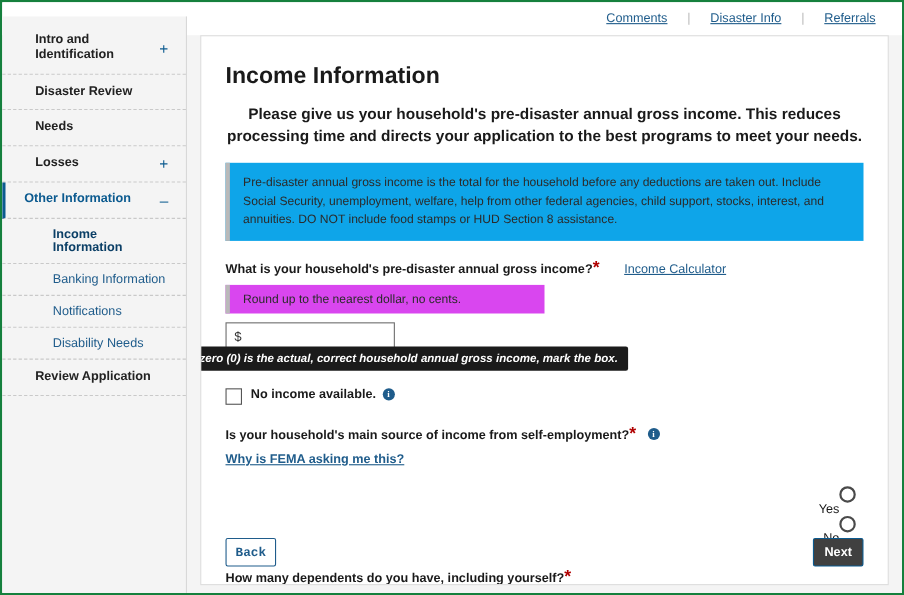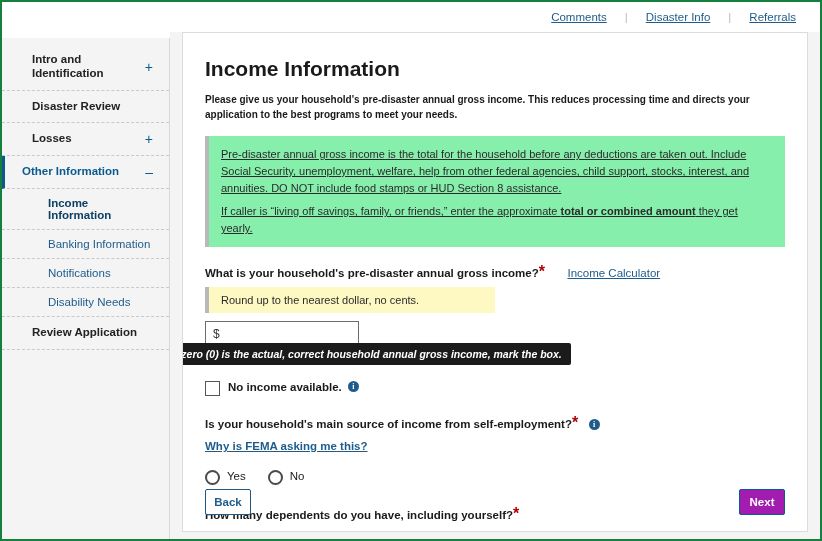--- a/index.html
+++ b/index.html
@@ -34,21 +34,21 @@
     cursor: pointer;
   }
   .topbar .sep {
     color: #bbbbbb;
     font-size: 11.5px;
     margin: 0 18px;
   }
   
   .sidebar {
     position: absolute;
-    top: 36px; left: 0;
+    top: 13px; left: 0;
     width: 168px;
     bottom: 0;
     background: #f4f4f4;
     border-right: 1px solid #d8d8d8;
     padding-top: 6px;
   }
   .nav-item {
     position: relative;
     display: flex;
     align-items: center;
@@ -100,56 +100,56 @@
     padding: 18px 22px 0 22px;
     overflow: hidden;
   }
   h1.page-title {
     margin: 6px 0 12px 0;
     font-size: 21px;
     font-weight: bold;
     color: #1a1a1a;
   }
   .lede {
-    font-size: 10px;
+    font-size: 14px;
     font-weight: bold;
     color: #1a1a1a;
     line-height: 1.45;
     margin: 0 0 14px 0;
     max-width: 580px;
+    text-align: center;
   }
   .infobox {
-    background: #86efac;
+    background: #0ea5e9;
     border-left: 4px solid #b9b9b9;
     padding: 10px 14px 10px 12px;
     font-size: 11px;
     color: #2b2b2b;
     line-height: 1.55;
     margin-bottom: 16px;
-    text-decoration: underline;
   }
   .infobox p { margin: 0 0 6px 0; }
   .infobox p:last-child { margin-bottom: 0; }
   .q-label {
     font-size: 11.5px;
     font-weight: bold;
     color: #1a1a1a;
     margin: 0 0 4px 0;
     display: inline-block;
   }
   .req { color: #b00000; font-weight: bold; }
   .calc-link {
     font-size: 11.5px;
     color: #1f5c8b;
     text-decoration: underline;
     margin-left: 18px;
     cursor: pointer;
   }
   .hintbar {
-    background: #fef9c3;
+    background: #d946ef;
     border-left: 4px solid #b9b9b9;
     padding: 7px 12px;
     font-size: 11px;
     color: #2b2b2b;
     width: 290px;
     margin: 4px 0 8px 0;
   }
   .moneyfield {
     width: 154px;
     height: 26px;
@@ -207,22 +207,23 @@
     display: inline-block;
     font-size: 11.5px;
     font-weight: bold;
     color: #1f5c8b;
     text-decoration: underline;
     margin: 6px 0 0 0;
     cursor: pointer;
   }
   .radiorow {
     display: flex;
-    align-items: flex-start;
+    align-items: flex-end;
     margin: 16px 0 20px 0;
+    flex-direction: column;
   }
   .radio {
     width: 15px; height: 15px;
     border: 2px solid #4a4a4a;
     border-radius: 50%;
     background: #ffffff;
     margin-right: 7px;
     cursor: pointer;
   }
   .radiorow .rlbl {
@@ -235,27 +236,28 @@
     position: absolute;
     left: 22px; bottom: 16px;
     width: 46px; height: 26px;
     border: 1px solid #1f5c8b;
     background: #ffffff;
     color: #1f5c8b;
     font-size: 11.5px;
     font-weight: bold;
     cursor: pointer;
     border-radius: 2px;
+    font-family: Liberation Mono, monospace;
   }
   .btn-next {
     position: absolute;
     right: 22px; bottom: 16px;
     width: 46px; height: 26px;
     border: 1px solid #0b5a8f;
-    background: #a21caf;
+    background: #404040;
     color: #ffffff;
     font-size: 11.5px;
     font-weight: bold;
     cursor: pointer;
     border-radius: 2px;
   }
 </style>
 </head>
 <body>
 
@@ -271,20 +273,23 @@
 
   <nav class="sidebar">
     <div class="nav-item">
       <span>Intro and Identification</span>
       <span class="exp">+</span>
     </div>
     <div class="nav-item">
       <span>Disaster Review</span>
     </div>
     <div class="nav-item">
+      <span>Needs</span>
+    </div>
+    <div class="nav-item">
       <span>Losses</span>
       <span class="exp">+</span>
     </div>
     <div class="nav-item active">
       <span>Other Information</span>
       <span class="exp">–</span>
     </div>
 
     <div class="nav-sub current">Income Information</div>
     <div class="nav-sub">Banking Information</div>
@@ -298,21 +303,20 @@
 
   <div class="main">
     <div class="card">
 
       <h1 class="page-title">Income Information</h1>
 
       <p class="lede">Please give us your household's pre-disaster annual gross income. This reduces processing time and directs your application to the best programs to meet your needs.</p>
 
       <div class="infobox">
         <p>Pre-disaster annual gross income is the total for the household before any deductions are taken out. Include Social Security, unemployment, welfare, help from other federal agencies, child support, stocks, interest, and annuities. DO NOT include food stamps or HUD Section 8 assistance.</p>
-        <p><span>If caller is “living off savings, family, or friends,” enter the approximate </span><b>total or combined amount</b><span> they get yearly.</span></p>
       </div>
 
       <div>
         <span class="q-label">What is your household's pre-disaster annual gross income?</span><span class="req">*</span>
         <span class="calc-link">Income Calculator</span>
       </div>
 
       <div class="hintbar">Round up to the nearest dollar, no cents.</div>
 
       <div style="position:relative;">

